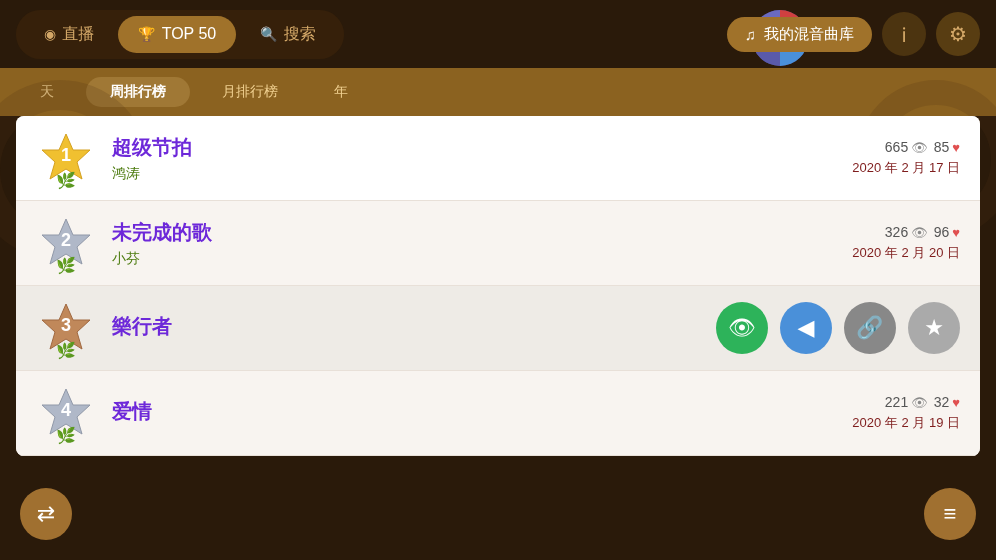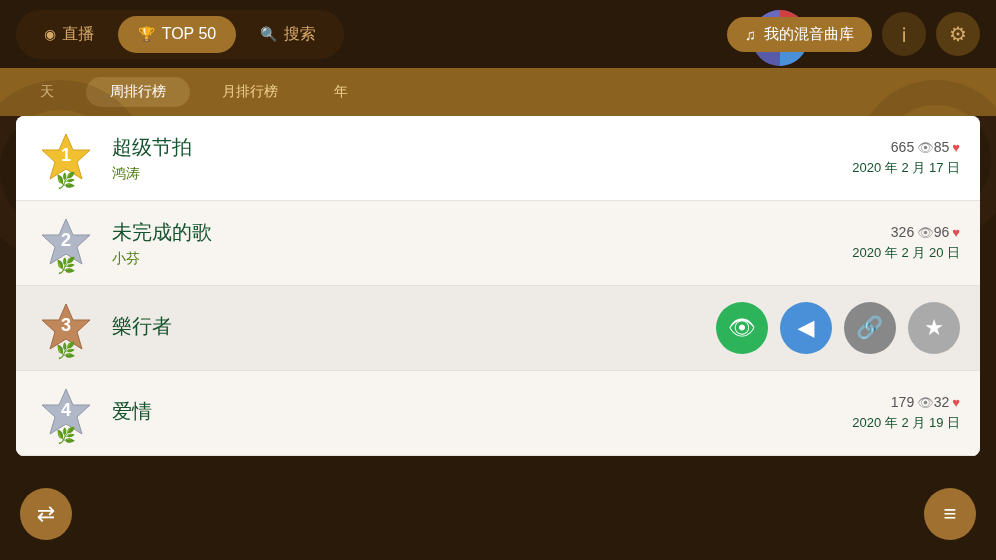--- a/index.html
+++ b/index.html
@@ -133,20 +133,21 @@
     .sub-tab {
       padding: 6px 24px;
       border-radius: 16px;
       font-size: 14px;
       color: #f0d090;
       cursor: pointer;
     }
     .sub-tab.active {
       background: #a07835;
       color: #fff;
+      font-weight: bold;
     }
 
     
     .main-content {
       background: #f5f0eb;
       margin: 0 16px;
       border-radius: 8px;
       overflow: hidden;
     }
 
@@ -200,55 +201,56 @@
       transform: translateX(-50%);
       font-size: 16px;
     }
 
     
     .song-info {
       flex: 1;
     }
     .song-title {
       font-size: 20px;
-      font-weight: 400;
-      color: #14532d;
+      font-weight: 700;
+      color: #6d28d9;
       margin-bottom: 4px;
     }
     .song-artist {
       font-size: 14px;
       color: #4d7c0f;
     }
 
     
     .song-stats {
       text-align: right;
       color: #555;
       font-size: 14px;
     }
     .stats-row {
       display: flex;
       align-items: center;
       justify-content: flex-end;
+      gap: 6px;
       margin-bottom: 4px;
     }
     .stat-item {
       display: flex;
       align-items: center;
       gap: 3px;
     }
     .stat-icon {
       font-size: 13px;
       color: #888;
     }
     .stat-icon.heart {
       color: #e05050;
     }
     .stats-date {
-      color: #14532d;
+      color: #7f1d1d;
       font-size: 13px;
     }
 
     
     .action-buttons {
       display: flex;
       align-items: center;
       gap: 12px;
       margin-left: 20px;
     }
@@ -463,21 +465,21 @@
       </svg>
       <span class="rank-number">4</span>
       <span class="laurel">🌿</span>
     </div>
     <div class="song-info">
       <div class="song-title">爱情</div>
     </div>
     <div class="song-stats">
       <div class="stats-row">
         <span class="stat-item">
-          <span>179</span>
+          <span>221</span>
           <span class="stat-icon">👁</span>
         </span>
         <span class="stat-item">
           <span>32</span>
           <span class="stat-icon heart">♥</span>
         </span>
       </div>
       <div class="stats-date">2020 年 2 月 19 日</div>
     </div>
   </div>

